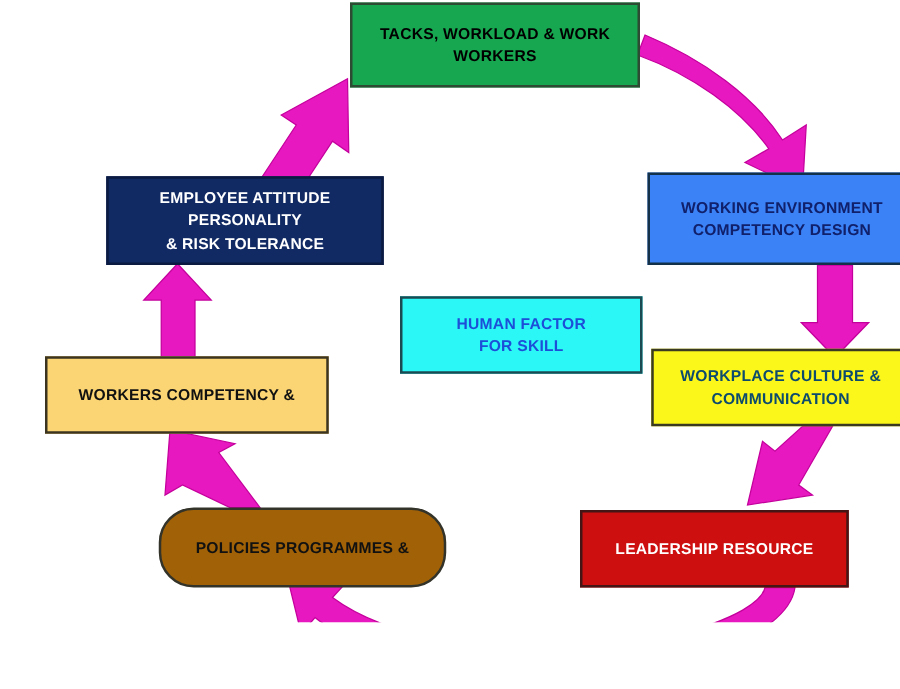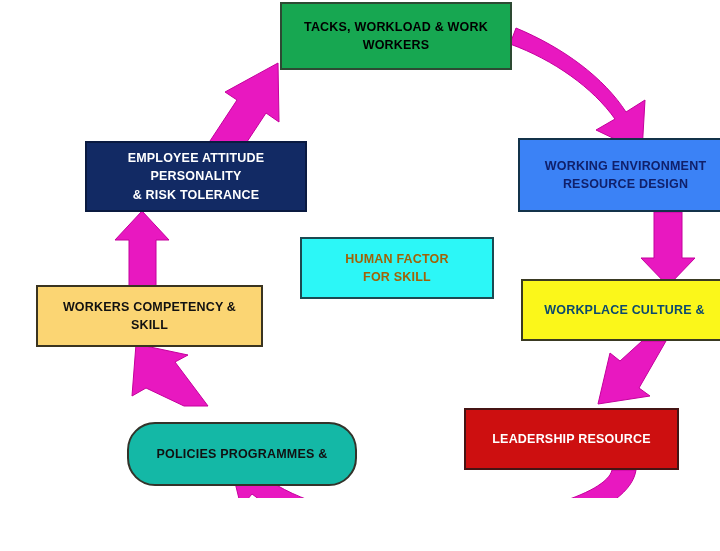--- a/index.html
+++ b/index.html
@@ -50,38 +50,38 @@
     background: #fbf71a; color: #0c4a6e;
     border-color: #3a3a22;
   }
   #node-leadership {
     left: 432px; top: 408px; width: 215px; height: 62px;
     background: #cd0f10; color: #ffffff;
     border-color: #451414;
     text-align: center;
   }
   #node-policies {
-    left: 95px; top: 422px; width: 230px; height: 64px;
-    background: #14b8a6; color: #111111;
+    left: 95px; top: 406px; width: 230px; height: 64px;
+    background: #a16207; color: #111111;
     border-color: #33332a;
     border-radius: 28px;
   }
   #node-workers {
     left: 4px; top: 285px; width: 227px; height: 62px;
     background: #fbd573; color: #111111;
     border-color: #3a3420;
   }
   #node-employee {
     left: 53px; top: 141px; width: 222px; height: 71px;
     background: #122a64; color: #ffffff;
     border-color: #0a1a40;
   }
   #node-center {
-    left: 268px; top: 237px; width: 194px; height: 62px;
-    background: #2cf7f7; color: #a16207;
+    left: 288px; top: 237px; width: 194px; height: 62px;
+    background: #2cf7f7; color: #1d4ed8;
     border-color: #1b4a52;
   }
 
   #arrow-layer {
     position: absolute;
     left: 0; top: 0;
     width: 720px;
     height: 551px;
     z-index: 2;
   }
@@ -176,46 +176,46 @@
   <div class="node" id="node-tasks">
     <span>
       <span>TACKS, WORKLOAD &amp; WORK</span>
       <span>WORKERS</span>
     </span>
   </div>
 
   <div class="node" id="node-environment">
     <span>
       <span>WORKING ENVIRONMENT</span>
-      <span>RESOURCE DESIGN</span>
+      <span>COMPETENCY DESIGN</span>
     </span>
   </div>
 
   <div class="node" id="node-culture">
     <span>
       <span>WORKPLACE CULTURE &amp;</span>
+      <span>COMMUNICATION</span>
     </span>
   </div>
 
   <div class="node" id="node-leadership">
     <span>
       <span>LEADERSHIP RESOURCE</span>
     </span>
   </div>
 
   <div class="node" id="node-policies">
     <span>
       <span>POLICIES PROGRAMMES &amp;</span>
     </span>
   </div>
 
   <div class="node" id="node-workers">
     <span>
       <span>WORKERS COMPETENCY &amp;</span>
-      <span>SKILL</span>
     </span>
   </div>
 
   <div class="node" id="node-employee">
     <span>
       <span>EMPLOYEE ATTITUDE</span>
       <span>PERSONALITY</span>
       <span>&amp; RISK TOLERANCE</span>
     </span>
   </div>

